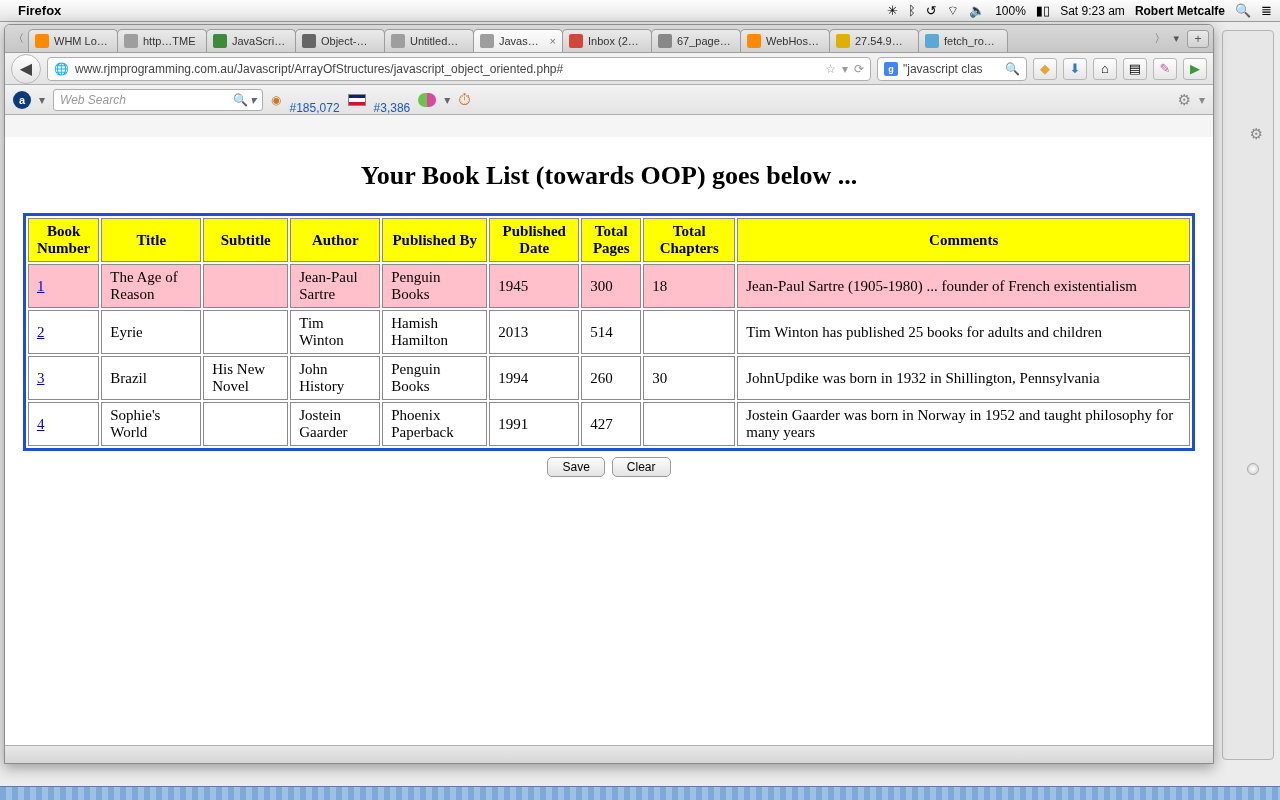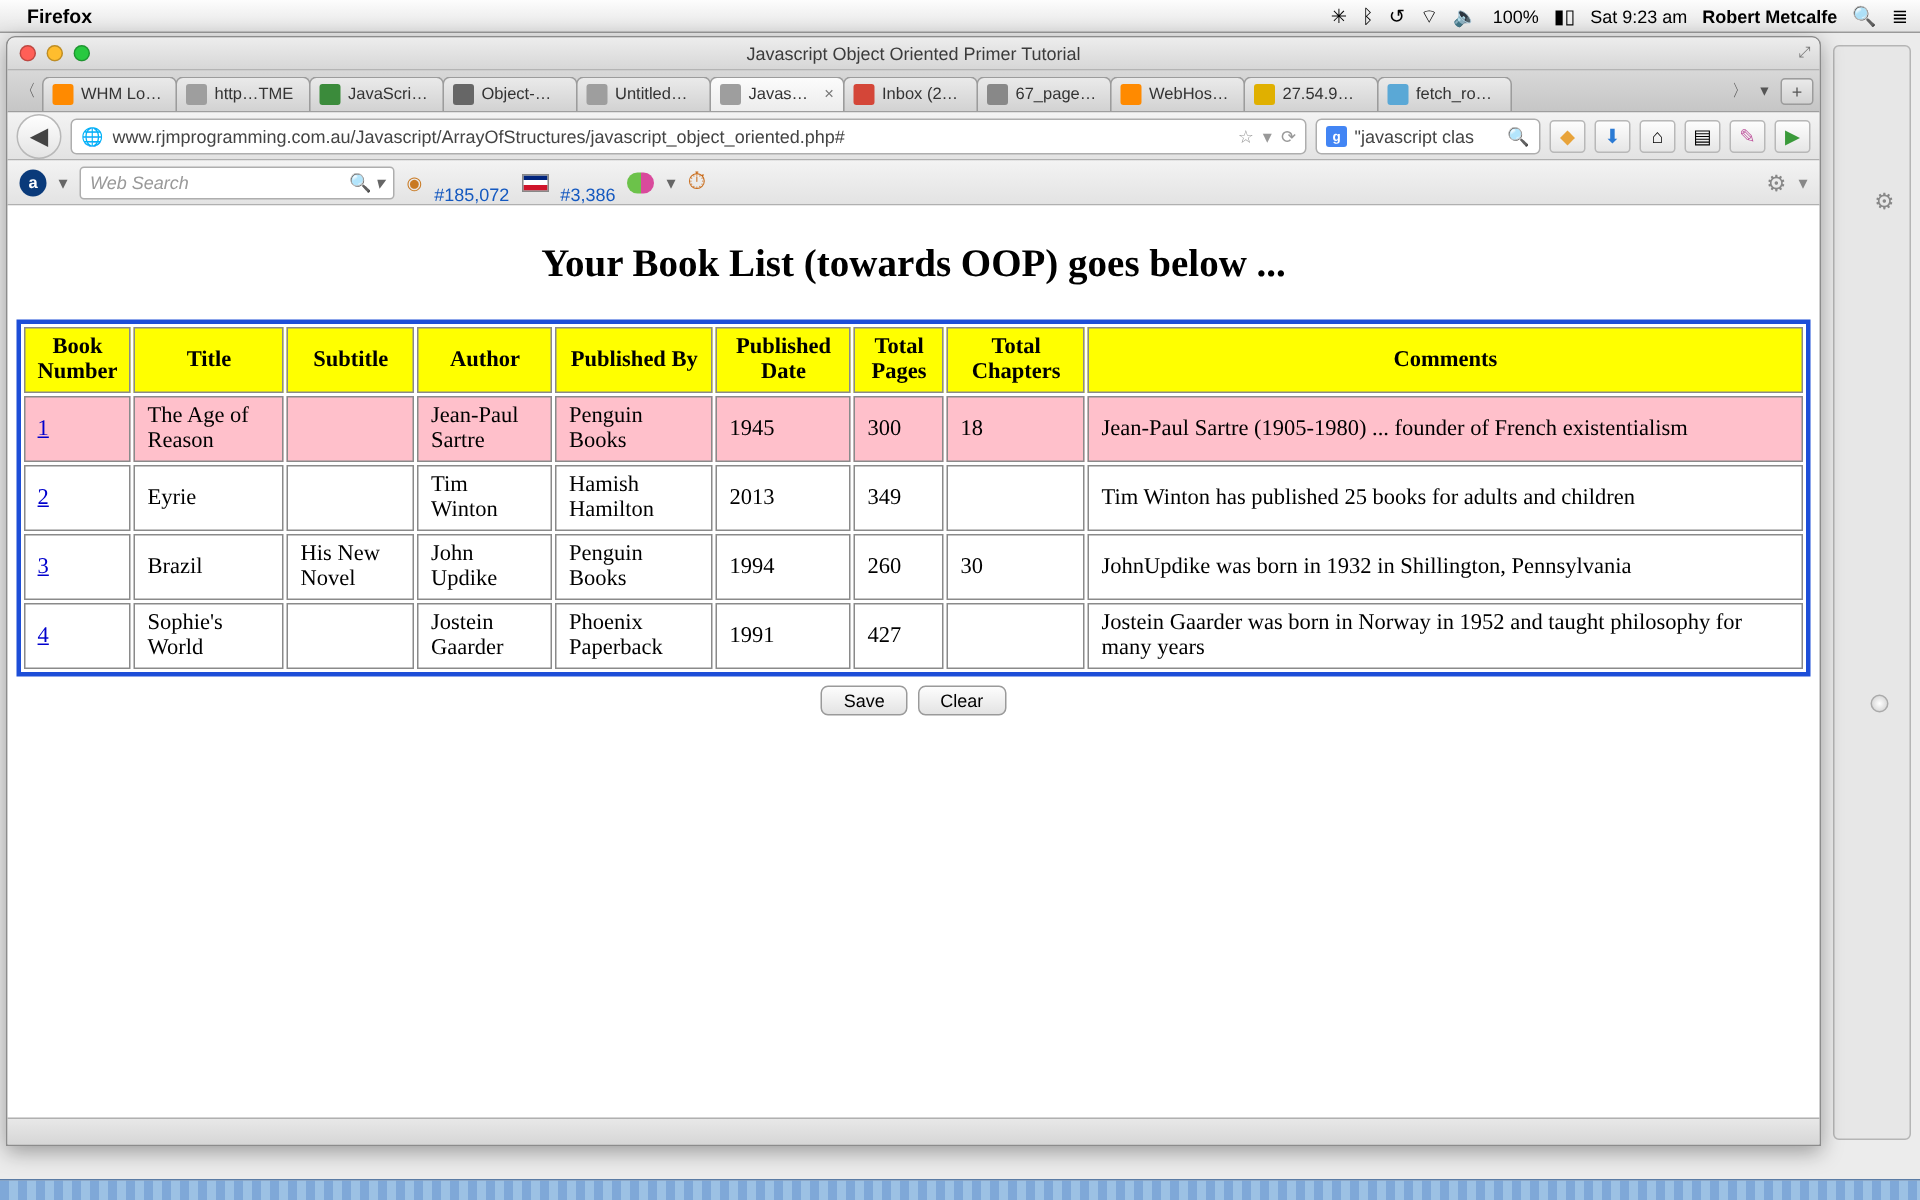--- a/index.html
+++ b/index.html
@@ -92,21 +92,21 @@
   .rank { color:#1559c0;margin-top:16px; }
   .flag { width:18px; height:12px; background:linear-gradient(#00247d 33%,#fff 33% 66%,#cf142b 66%); border:1px solid #888; }
   .pill { width:18px; height:14px; border-radius:8px; background:linear-gradient(90deg,#6cc24a 50%,#d94a9c 50%); }
   .clockico { color:#c96a17; font-size:16px; }
   .ask-toolbar .spacer { flex:1; }
   .gear { color:#888; font-size:15px; }
 
   
   .page {
     position:absolute; left:0; right:0; top:112px; bottom:18px;
-    background:#fff; overflow:auto; padding:18px 0; font-family:"Times New Roman",serif;
+    background:#fff; overflow:auto; padding:18px 12px; font-family:"Times New Roman",serif;
   }
   .page h1 { text-align:center; font-size:26px; margin:6px 0 22px; font-weight:bold; }
 
   table.book {
     width:99%; margin:0 auto; border-collapse:separate; border-spacing:2px;
     border:3px solid #1d4ed8; font-size:15px;
   }
   table.book th, table.book td {
     border:1px solid #8a8a8a; padding:4px 8px; text-align:left; vertical-align:middle;
   }
@@ -162,29 +162,20 @@
   </div>
 </div>
 
 <div class="bgwin">
   <span class="gear">⚙</span>
   <span class="dot"></span>
 </div>
 
 <div class="ff-window">
 
-  <div class="ff-titlebar">
-    <div class="traffic">
-      <div class="tl r"></div>
-      <div class="tl y"></div>
-      <div class="tl g"></div>
-    </div>
-    <div class="ff-title">Javascript Object Oriented Primer Tutorial</div>
-    <div class="winbtn">⤢</div>
-  </div>
 
   <div class="ff-tabs">
     <span class="tab-scroll">〈</span>
     <div id="tab-host" style="display:flex;flex:1;overflow:hidden;">
         <div class="ff-tab">
           <span class="favico" style="background: rgb(255, 138, 0);"></span>
           <span class="lbl">WHM Lo…</span>
         </div>
         <div class="ff-tab">
           <span class="favico" style="background: rgb(158, 158, 158);"></span>
@@ -306,29 +297,29 @@
             <td class="col-chap">18</td>
             <td class="">Jean-Paul Sartre (1905-1980) ... founder of French existentialism</td>
           </tr>
           <tr>
             <td class="num col-num"><a href="#">2</a></td>
             <td class="col-title">Eyrie</td>
             <td class="col-sub"></td>
             <td class="col-auth">Tim Winton</td>
             <td class="col-pub">Hamish Hamilton</td>
             <td class="col-date">2013</td>
-            <td class="col-pages">349</td>
+            <td class="col-pages">514</td>
             <td class="col-chap"></td>
             <td class="">Tim Winton has published 25 books for adults and children</td>
           </tr>
           <tr>
             <td class="num col-num"><a href="#">3</a></td>
             <td class="col-title">Brazil</td>
             <td class="col-sub">His New Novel</td>
-            <td class="col-auth">John Updike</td>
+            <td class="col-auth">John History</td>
             <td class="col-pub">Penguin Books</td>
             <td class="col-date">1994</td>
             <td class="col-pages">260</td>
             <td class="col-chap">30</td>
             <td class="">JohnUpdike was born in 1932 in Shillington, Pennsylvania</td>
           </tr>
           <tr>
             <td class="num col-num"><a href="#">4</a></td>
             <td class="col-title">Sophie's World</td>
             <td class="col-sub"></td>

